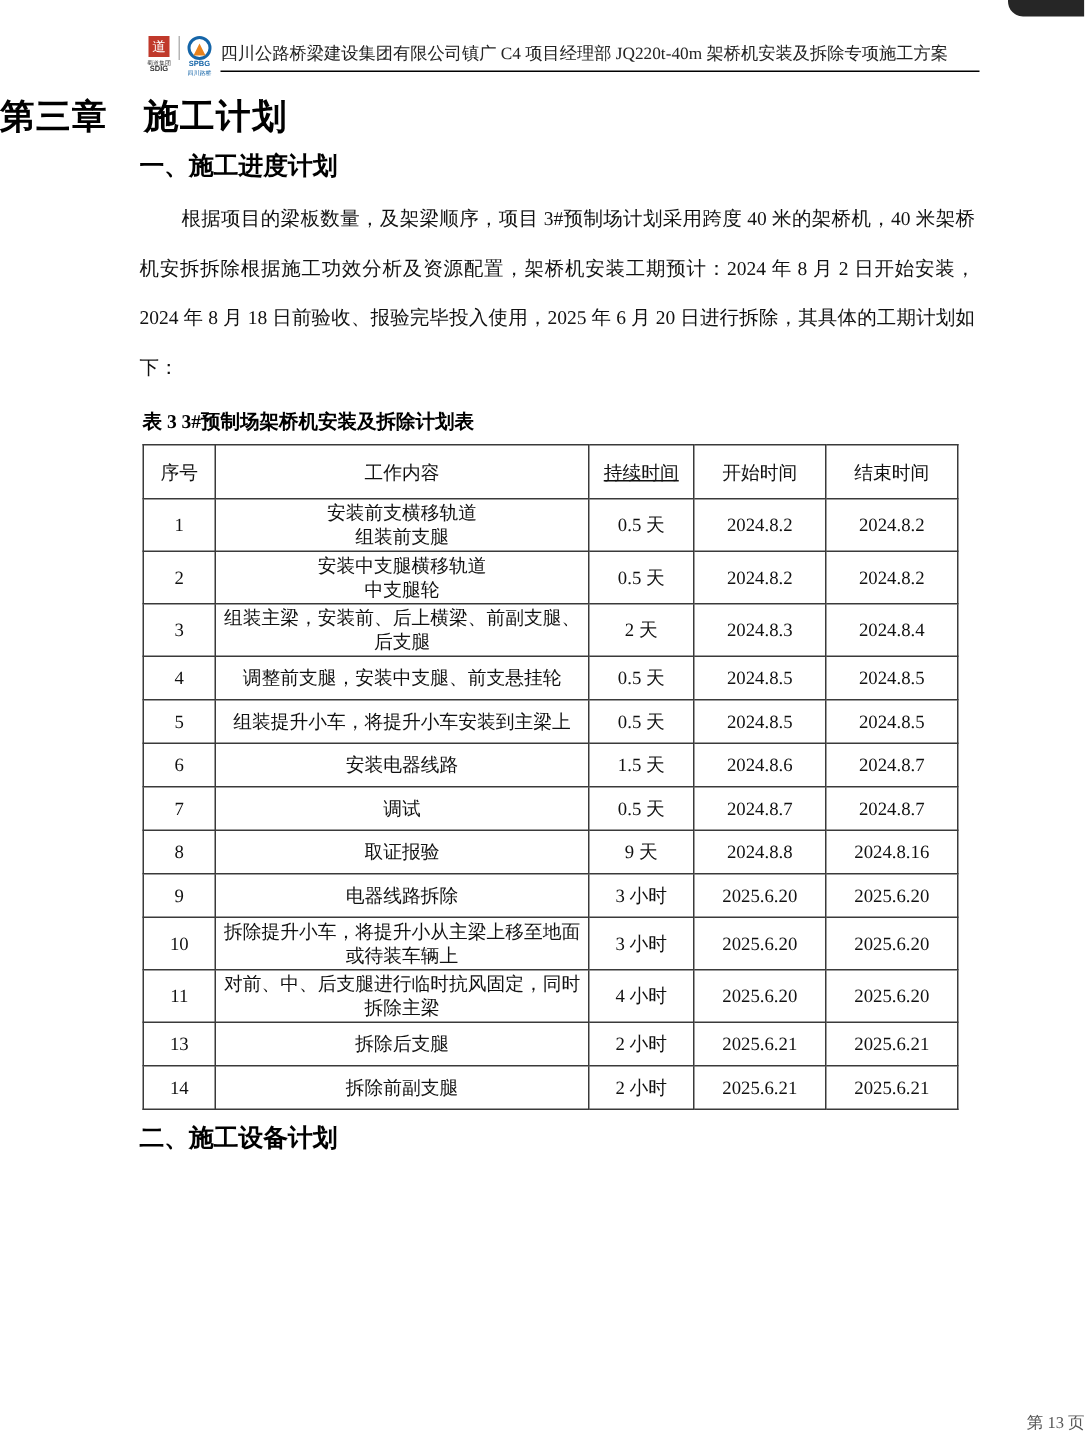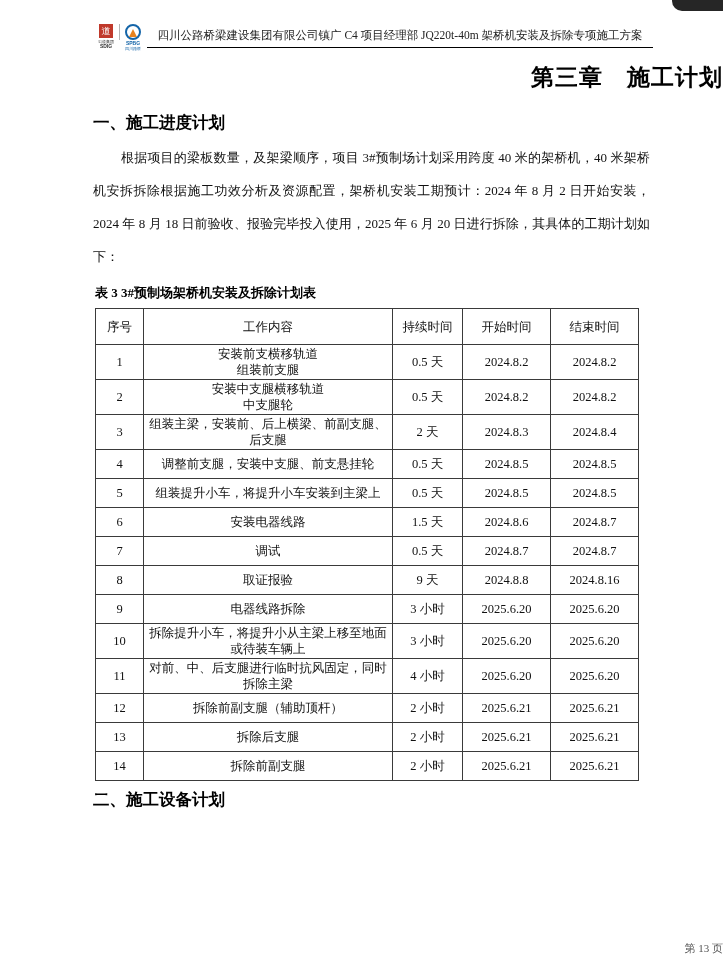--- a/index.html
+++ b/index.html
@@ -19,45 +19,45 @@
   .logo-blue{width:12px;height:12px;border:2px solid #1565a8;border-radius:50%;background:#fff;
         display:flex;align-items:flex-end;justify-content:center;box-sizing:content-box;}
   .tri{width:0;height:0;border-left:4px solid transparent;border-right:4px solid transparent;
         border-bottom:8px solid #e8821d;margin-bottom:1px;}
   .logo-cap{font-size:4px;line-height:5px;text-align:center;white-space:nowrap;margin-top:1px;
         font-family:"Liberation Sans",sans-serif;}
   .cap-red{color:#333;}
   .cap-blue{color:#1565a8;}
   .cap-b{font-weight:bold;font-size:5px;}
   .logo-divider{width:1px;height:16px;background:#b5b5b5;margin:0 3px;}
-  .header-text{width:506px;margin-left:4px;margin-top:4px;display:flex;justify-content:center;
+  .header-text{width:506px;margin-left:4px;margin-top:4px;display:flex;justify-content:flex-start;
         border-bottom:1px solid #000;padding-bottom:4px;font-size:11.5px;color:#222;white-space:nowrap;}
 
   
-  .chapter{position:relative;margin:0;padding-top:62px;text-align:right;
+  .chapter{position:relative;margin:0;padding-top:62px;text-align:left;
         font-family:"Liberation Sans","DejaVu Sans",sans-serif;font-weight:bold;
         font-size:23px;letter-spacing:1px;color:#000;}
-  .sec{margin:19px 0 0 93px;font-family:"Liberation Sans","DejaVu Sans",sans-serif;
+  .sec{margin:7px 0 0 93px;font-family:"Liberation Sans","DejaVu Sans",sans-serif;
         font-weight:bold;font-size:16.5px;color:#000;}
   .sec2{margin-top:8px;}
 
   
   .body-text{margin:7px 73px 0 93px;font-size:13px;line-height:33px;
         text-align:justify;text-indent:2.15em;color:#111;}
 
   
   .tbl-caption{margin:11px 0 6px 95px;width:543px;text-align:left;
         font-weight:bold;font-size:13px;color:#000;}
   table.sched{margin-left:95px;width:543px;border-collapse:collapse;table-layout:fixed;
         font-size:12.5px;color:#111;}
   table.sched th,table.sched td{border:1px solid #3a3a3a;text-align:center;vertical-align:middle;
         font-weight:normal;padding:1px 3px;line-height:16px;}
   table.sched thead tr{height:36px;}
   table.sched tbody tr{height:29px;}
-  th.col-duration{padding:1px 11px;}
+  th.col-duration{padding:1px 11px;text-decoration:underline;}
   .c-num{width:48px;} .c-content{width:249px;} .c-dur{width:70px;} .c-start{width:88px;} .c-end{width:88px;}
 
   
   .footer{position:absolute;bottom:11px;left:0;width:100%;text-align:right;
         font-size:11px;color:#555;}
 </style>
 </head>
 <body>
 
 <div class="page">
@@ -187,27 +187,20 @@
           <td>2025.6.20</td>
         </tr>
         <tr>
           <td>11</td>
           <td>对前、中、后支腿进行临时抗风固定，同时<br>拆除主梁</td>
           <td>4 小时</td>
           <td>2025.6.20</td>
           <td>2025.6.20</td>
         </tr>
         <tr>
-          <td>12</td>
-          <td>拆除前副支腿（辅助顶杆）</td>
-          <td>2 小时</td>
-          <td>2025.6.21</td>
-          <td>2025.6.21</td>
-        </tr>
-        <tr>
           <td>13</td>
           <td>拆除后支腿</td>
           <td>2 小时</td>
           <td>2025.6.21</td>
           <td>2025.6.21</td>
         </tr>
         <tr>
           <td>14</td>
           <td>拆除前副支腿</td>
           <td>2 小时</td>

